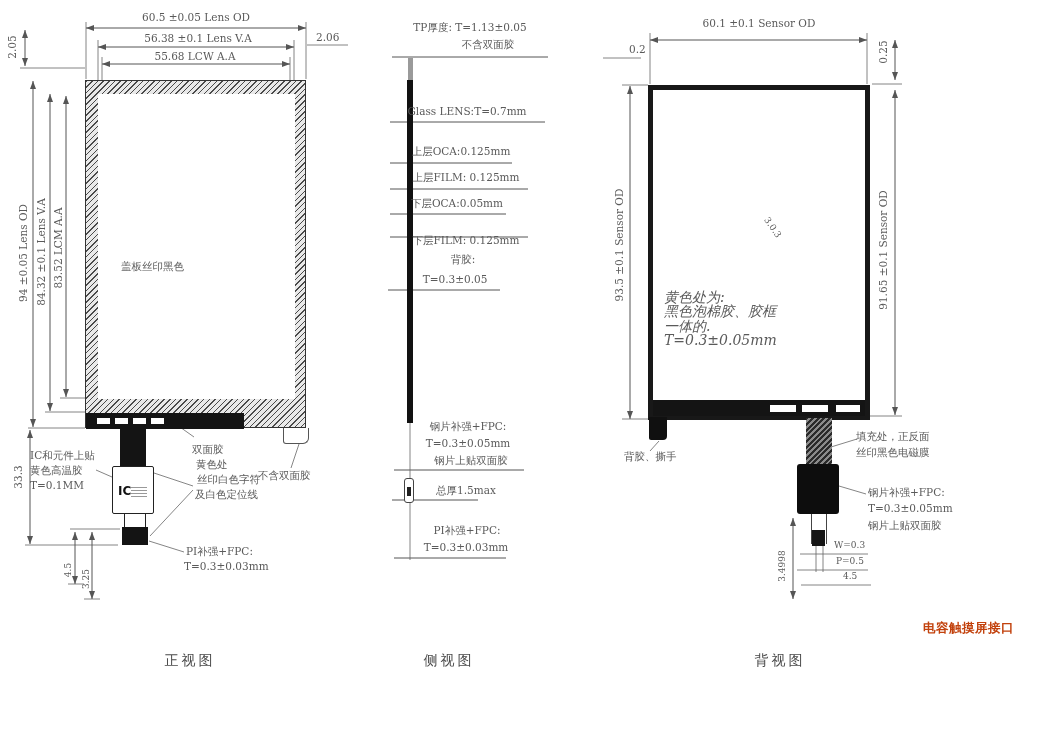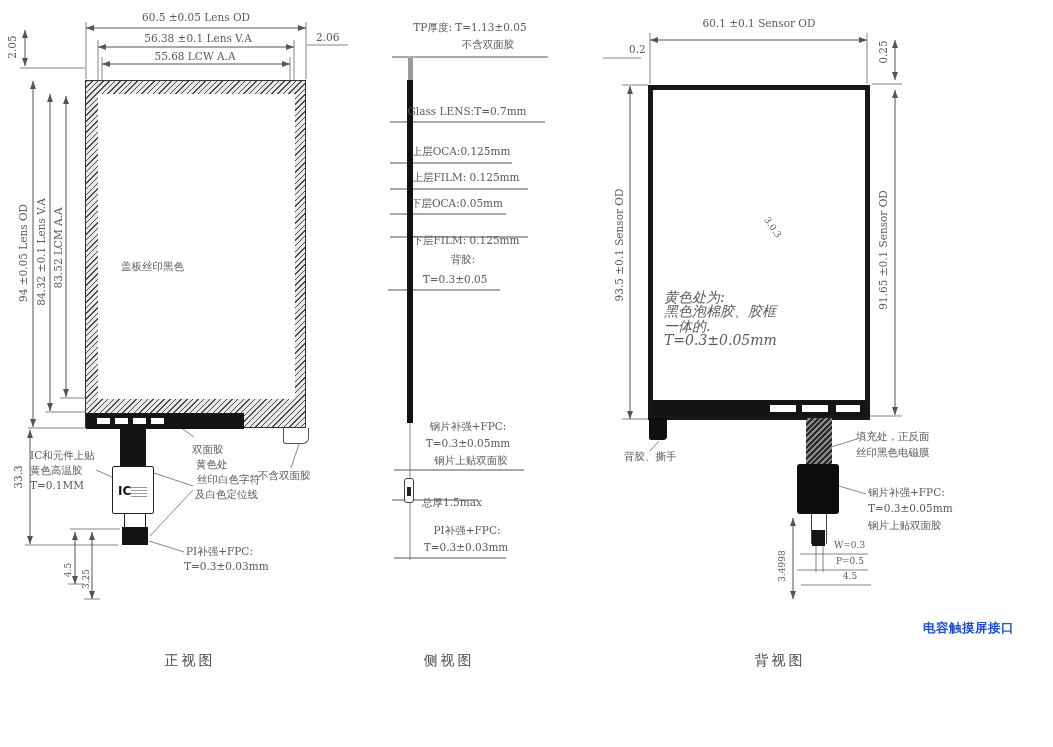--- a/index.html
+++ b/index.html
@@ -19,21 +19,21 @@
   .xs{font-size:9px;}
   .viewlabel{font-size:14px;color:#4a4a4a;letter-spacing:3px;font-family:"DejaVu Sans","Liberation Sans",sans-serif;}
   .shape{position:absolute;}
   .hatch{background:repeating-linear-gradient(135deg,#4a4a4a 0px,#4a4a4a 1px,#e9e9e9 1px,#e9e9e9 4px);}
   .hatchD{background:repeating-linear-gradient(135deg,#2a2a2a 0px,#2a2a2a 2px,#8a8a8a 2px,#8a8a8a 4px);}
   .blk{background:#141414;}
   .panel-border{border:1.2px solid #333;box-sizing:border-box;}
   .whitebox{background:#fff;}
   .pad{position:absolute;background:#fff;}
   .pintable{position:absolute;left:923px;top:620px;width:130px;font-family:"DejaVu Sans","Liberation Sans",sans-serif;}
-  .pintable .title{font-size:12.5px;font-weight:bold;color:#1d4ed8;margin-bottom:18px;letter-spacing:0.5px;}
+  .pintable .title{font-size:12.5px;font-weight:bold;color:#c2410c;margin-bottom:18px;letter-spacing:0.5px;}
   .pintable table{border-collapse:collapse;background:#fff;}
   .pintable th,.pintable td{border:1.6px solid #2a2a2a;padding:0 3px;height:19px;box-sizing:border-box;}
   .pintable th{font-size:9px;color:#666;font-weight:normal;font-family:"DejaVu Serif","Liberation Serif",serif;}
   .pintable td{font-size:11px;font-weight:bold;color:#111;}
   .pintable .c-pin{width:46px;text-align:center;}
   .pintable .c-def{width:78px;text-align:left;}
   .icbox{position:absolute;left:112px;top:466px;width:42px;height:48px;background:#fff;
     border:1.6px solid #222;border-radius:2px;box-sizing:border-box;}
   .icbox .iclbl{position:absolute;left:5px;top:17px;font-size:12px;font-weight:bold;color:#111;
     font-family:"DejaVu Sans","Liberation Sans",sans-serif;}
@@ -176,21 +176,21 @@
   <div class="t ht" style="left:467px;top:112px;">Glass LENS:T=0.7mm</div>
   <div class="t ht" style="left:461px;top:152px;">上层OCA:0.125mm</div>
   <div class="t ht" style="left:466px;top:178px;">上层FILM: 0.125mm</div>
   <div class="t ht" style="left:457px;top:204px;">下层OCA:0.05mm</div>
   <div class="t ht" style="left:466px;top:241px;">下层FILM: 0.125mm</div>
   <div class="t ht" style="left:463px;top:260px;">背胶:</div>
   <div class="t ht" style="left:455px;top:280px;">T=0.3±0.05</div>
   <div class="t ht" style="left:468px;top:427px;">钢片补强+FPC:</div>
   <div class="t ht" style="left:468px;top:444px;">T=0.3±0.05mm</div>
   <div class="t ht" style="left:471px;top:461px;">钢片上贴双面胶</div>
-  <div class="t ht" style="left:452px;top:491px;margin-top:12px;">总厚1.5max</div>
+  <div class="t ht" style="left:466px;top:491px;">总厚1.5max</div>
   <div class="t ht" style="left:467px;top:531px;">PI补强+FPC:</div>
   <div class="t ht" style="left:466px;top:548px;">T=0.3±0.03mm</div>
   <div class="t ht viewlabel" style="left:449px;top:661px;">侧视图</div>
 
   <div class="shape whitebox" style="left:648px;top:85px;width:222px;height:335px;border:5px solid #181818;box-sizing:border-box;"></div>
   <div class="shape blk" style="left:653px;top:400px;width:212px;height:16px;">
     <div class="pad" style="left:117px;top:5px;width:26px;height:7px;"></div>
     <div class="pad" style="left:149px;top:5px;width:26px;height:7px;"></div>
     <div class="pad" style="left:183px;top:5px;width:24px;height:7px;"></div>
   </div>

